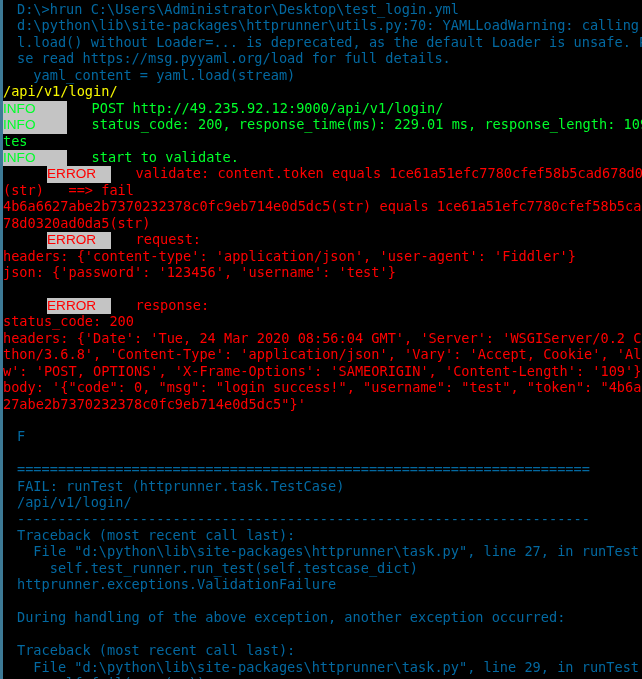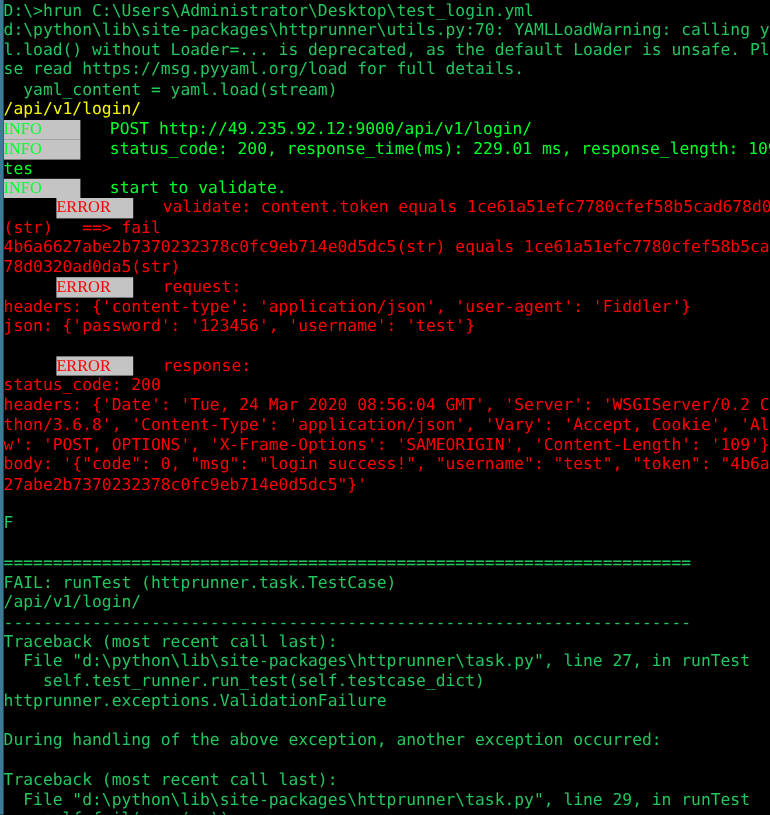--- a/index.html
+++ b/index.html
@@ -35,29 +35,29 @@
     letter-spacing: 0px;
     white-space: pre;
     font-family: "DejaVu Sans Mono", "Liberation Mono", monospace;
   }
   .line {
     height: 16.45px;
     white-space: pre;
     font-family: "DejaVu Sans Mono", "Liberation Mono", monospace;
     display: block;
   }
-  .c-white  { color: #22c55e; }
+  .c-white  { color: #0369a1; padding-left: 14px; }
   .c-yellow { color: #f8f800; }
   .c-green  { color: #00ff2a; text-align: center; }
   .c-red    { color: #ff0000; }
   .tag {
     background: #c4c4c4;
     display: inline-block;
     width: 64px;
-    font-family: Liberation Serif, serif;
+    font-family: Liberation Sans, sans-serif;
   }
   .tag-info  { color: #00ff2a; }
   .tag-error { color: #ff0000; margin-left: 44px; }
   .blank { height: 16.45px; display: block; }
 </style>
 </head>
 <body>
 
 <div id="console">
   <div class="term-body" id="term-body"><span class="line"><span class="c-white">D:\&gt;hrun C:\Users\Administrator\Desktop\test_login.yml</span></span><span class="line"><span class="c-white">d:\python\lib\site-packages\httprunner\utils.py:70: YAMLLoadWarning: calling yam</span></span><span class="line"><span class="c-white">l.load() without Loader=... is deprecated, as the default Loader is unsafe. Plea</span></span><span class="line"><span class="c-white">se read https://msg.pyyaml.org/load for full details.</span></span><span class="line"><span class="c-white">  yaml_content = yaml.load(stream)</span></span><span class="line"><span class="c-yellow">/api/v1/login/</span></span><span class="line"><span class="tag tag-info">INFO</span><span class="c-green">   POST http://49.235.92.12:9000/api/v1/login/</span></span><span class="line"><span class="tag tag-info">INFO</span><span class="c-green">   status_code: 200, response_time(ms): 229.01 ms, response_length: 109 by</span></span><span class="line"><span class="c-green">tes</span></span><span class="line"><span class="tag tag-info">INFO</span><span class="c-green">   start to validate.</span></span><span class="line"><span class="tag tag-error">ERROR</span><span class="c-red">   validate: content.token equals 1ce61a51efc7780cfef58b5cad678d0320ad0da5</span></span><span class="line"><span class="c-red">(str)   ==&gt; fail</span></span><span class="line"><span class="c-red">4b6a6627abe2b7370232378c0fc9eb714e0d5dc5(str) equals 1ce61a51efc7780cfef58b5cad6</span></span><span class="line"><span class="c-red">78d0320ad0da5(str)</span></span><span class="line"><span class="tag tag-error">ERROR</span><span class="c-red">   request:</span></span><span class="line"><span class="c-red">headers: {'content-type': 'application/json', 'user-agent': 'Fiddler'}</span></span><span class="line"><span class="c-red">json: {'password': '123456', 'username': 'test'}</span></span><span class="blank">&nbsp;</span><span class="line"><span class="tag tag-error">ERROR</span><span class="c-red">   response:</span></span><span class="line"><span class="c-red">status_code: 200</span></span><span class="line"><span class="c-red">headers: {'Date': 'Tue, 24 Mar 2020 08:56:04 GMT', 'Server': 'WSGIServer/0.2 CPy</span></span><span class="line"><span class="c-red">thon/3.6.8', 'Content-Type': 'application/json', 'Vary': 'Accept, Cookie', 'Allo</span></span><span class="line"><span class="c-red">w': 'POST, OPTIONS', 'X-Frame-Options': 'SAMEORIGIN', 'Content-Length': '109'}</span></span><span class="line"><span class="c-red">body: '{"code": 0, "msg": "login success!", "username": "test", "token": "4b6a66</span></span><span class="line"><span class="c-red">27abe2b7370232378c0fc9eb714e0d5dc5"}'</span></span><span class="blank">&nbsp;</span><span class="line"><span class="c-white">F</span></span><span class="blank">&nbsp;</span><span class="line"><span class="c-white">======================================================================</span></span><span class="line"><span class="c-white">FAIL: runTest (httprunner.task.TestCase)</span></span><span class="line"><span class="c-white">/api/v1/login/</span></span><span class="line"><span class="c-white">----------------------------------------------------------------------</span></span><span class="line"><span class="c-white">Traceback (most recent call last):</span></span><span class="line"><span class="c-white">  File "d:\python\lib\site-packages\httprunner\task.py", line 27, in runTest</span></span><span class="line"><span class="c-white">    self.test_runner.run_test(self.testcase_dict)</span></span><span class="line"><span class="c-white">httprunner.exceptions.ValidationFailure</span></span><span class="blank">&nbsp;</span><span class="line"><span class="c-white">During handling of the above exception, another exception occurred:</span></span><span class="blank">&nbsp;</span><span class="line"><span class="c-white">Traceback (most recent call last):</span></span><span class="line"><span class="c-white">  File "d:\python\lib\site-packages\httprunner\task.py", line 29, in runTest</span></span><span class="line"><span class="c-white">    self.fail(repr(ex))</span></span></div>

